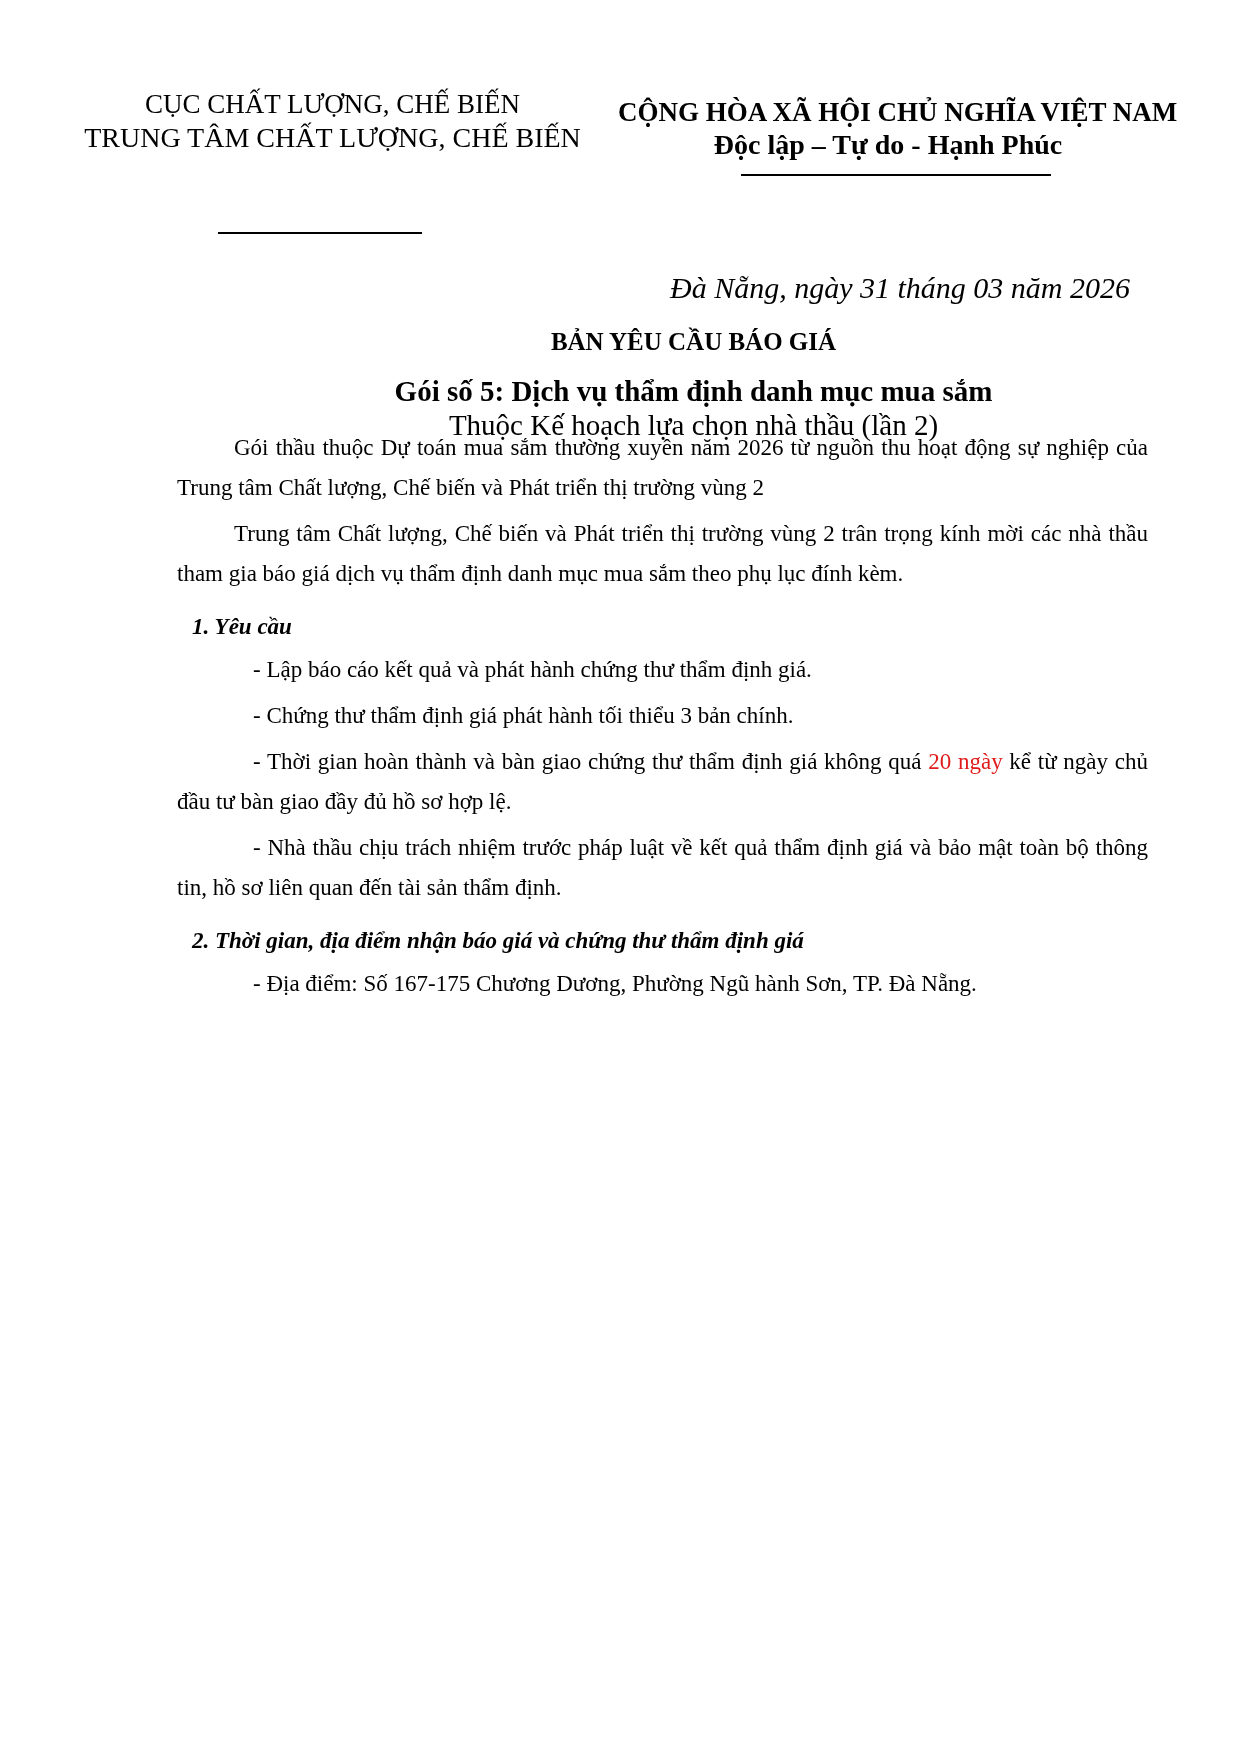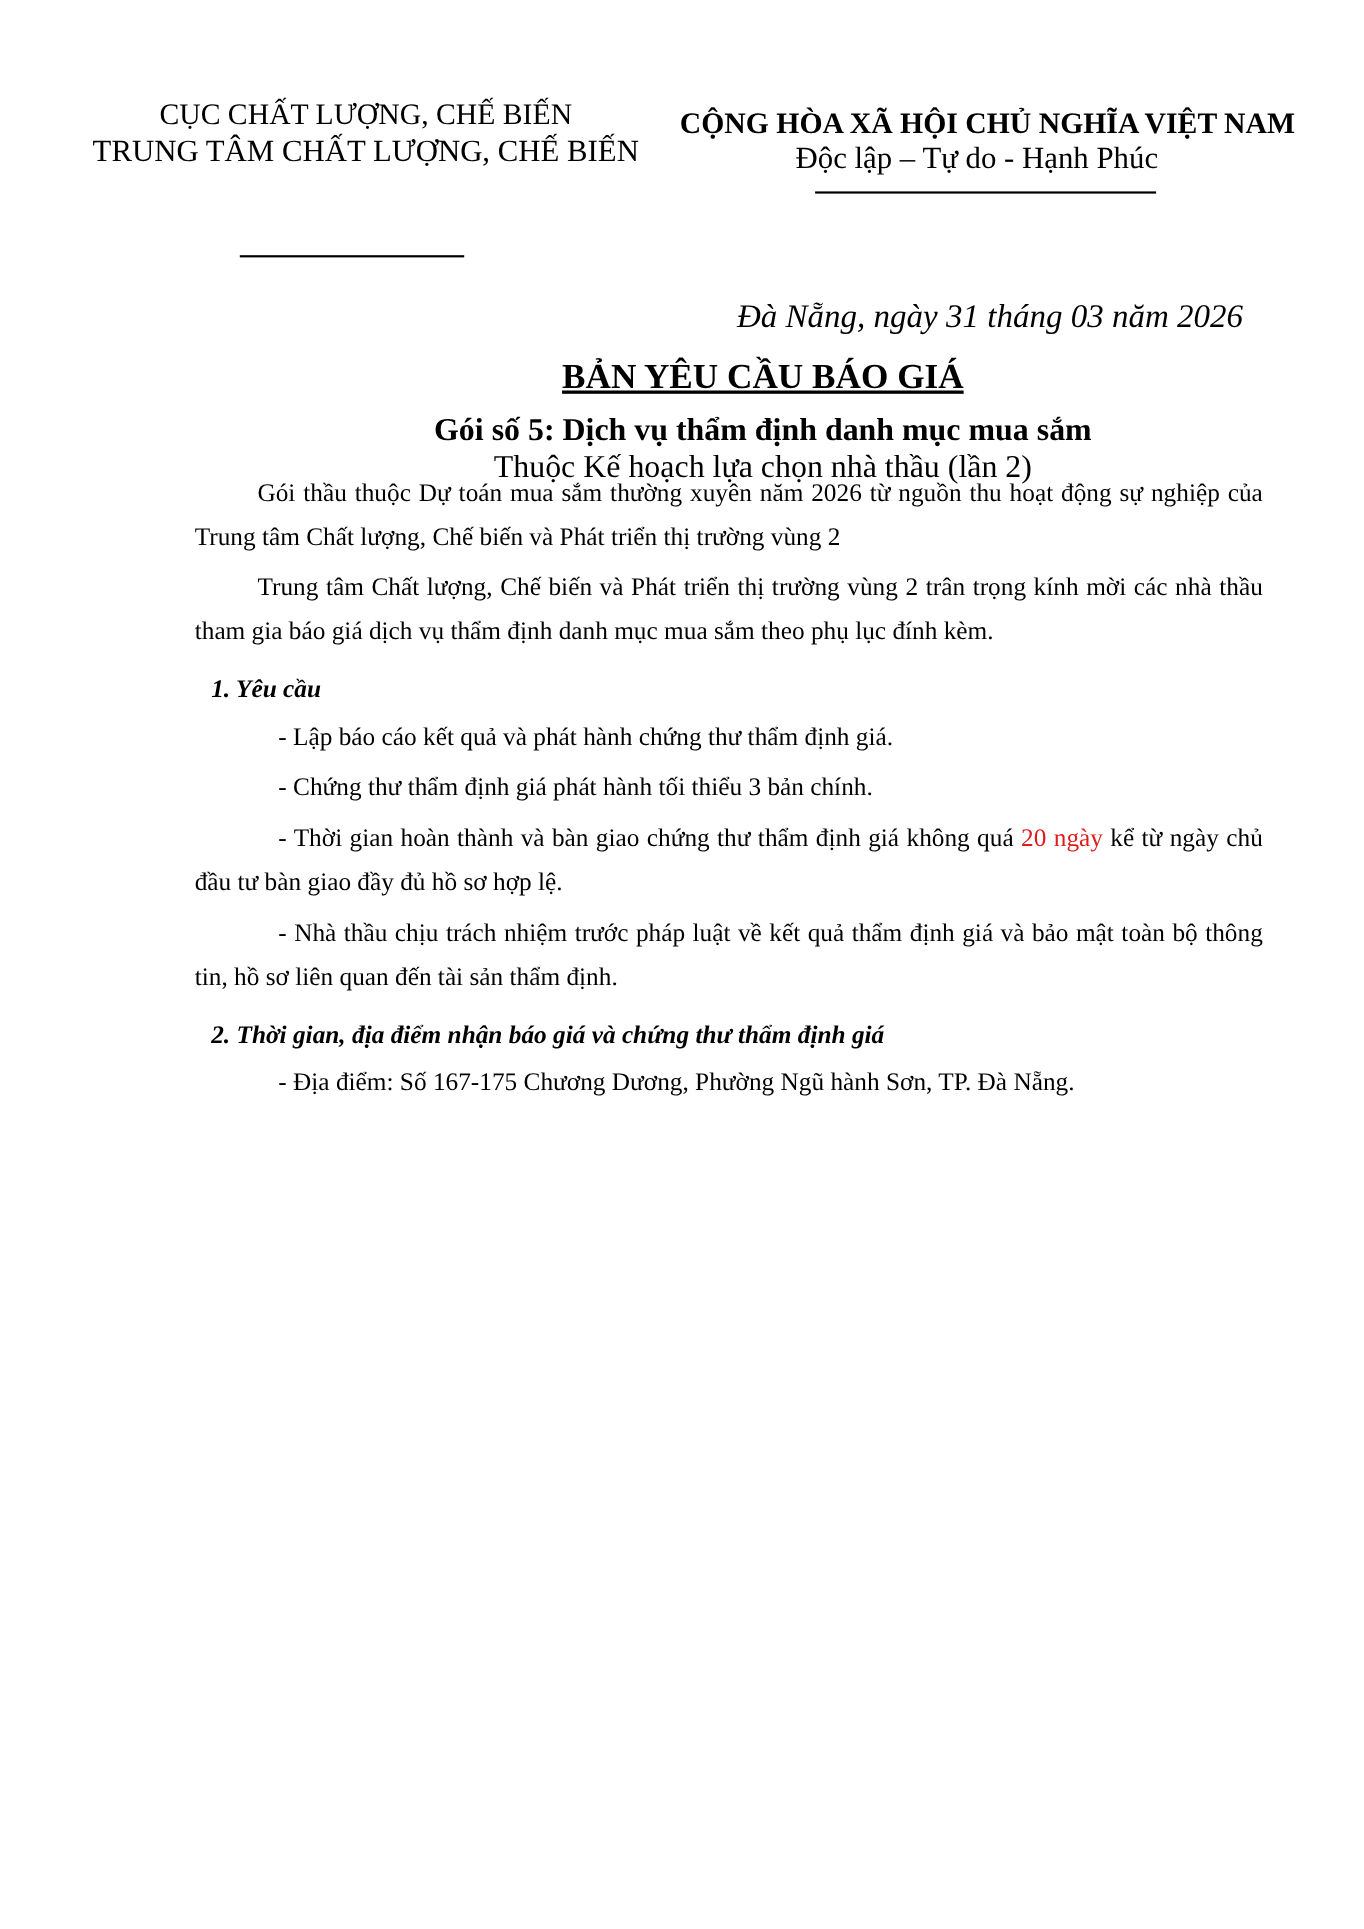--- a/index.html
+++ b/index.html
@@ -29,40 +29,40 @@
     border-top: 2px solid #000;
   }
 
   .hdr-right {
     position: absolute;
     left: 618px; top: 95px;
     width: 540px;
     text-align: center;
   }
   .hr-l1 { font-size: 27px; line-height: 34px; font-weight: bold; white-space: nowrap; }
-  .hr-l2 { font-size: 28px; line-height: 32px; font-weight: normal; }
+  .hr-l2 { font-size: 28px; line-height: 32px; font-weight: bold; }
   .hdr-right-rule {
     position: absolute;
     left: 741px; top: 174px;
     width: 310px;
     border-top: 2px solid #000;
   }
 
   
   .date-line {
     position: absolute;
     left: 500px; top: 270px;
     width: 630px;
     text-align: right;
     font-style: italic;
     font-size: 30px;
     line-height: 36px;
   }
   .centered { position: absolute; left: 177px; width: 1033px; text-align: center; }
-  .doc-title   { top: 322px; font-size: 32px; font-weight: bold; line-height: 40px; text-decoration: underline; }
+  .doc-title   { top: 322px; font-size: 25px; font-weight: bold; line-height: 40px; }
   .doc-sub     { top: 373px; font-size: 29px; font-weight: bold; line-height: 36px; }
   .doc-sub2    { top: 407px; font-size: 29px; line-height: 36px; }
 
   
   .body-block {
     position: absolute;
     left: 177px; top: 428px;
     width: 971px;
     font-size: 23px;
     line-height: 40px;

